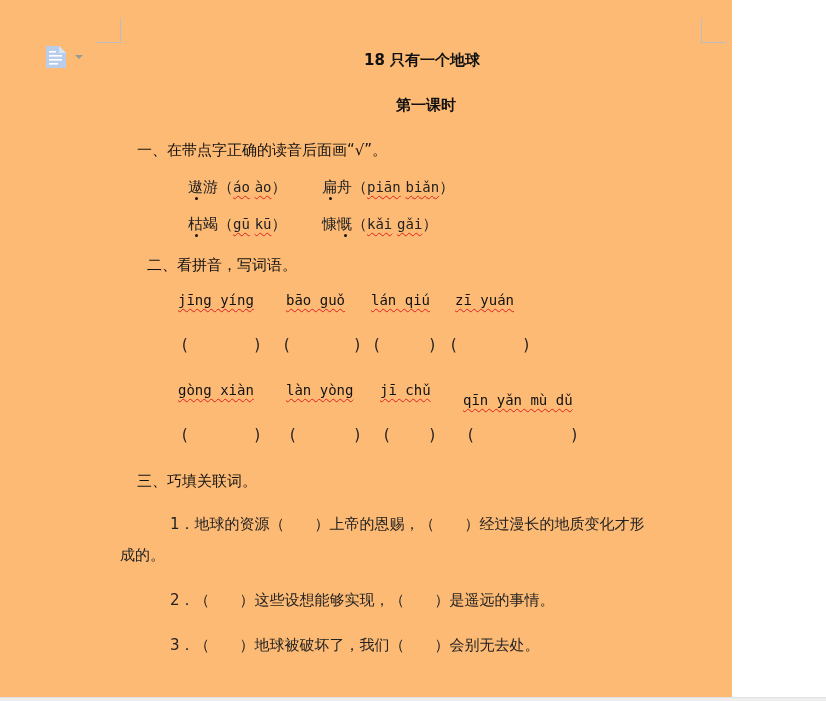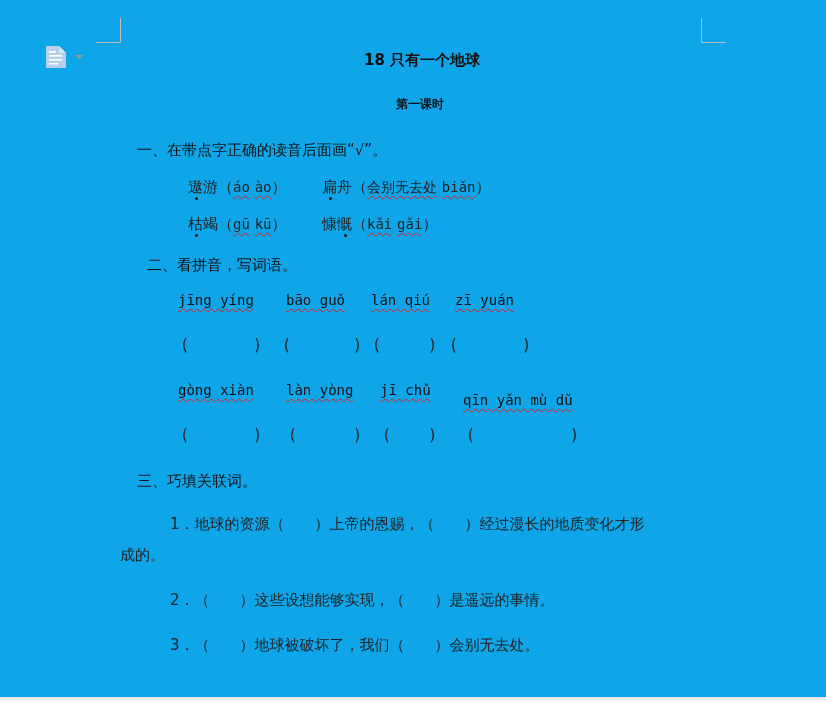--- a/index.html
+++ b/index.html
@@ -7,23 +7,23 @@
     padding: 0;
     background: #ffffff;
     width: 826px;
     height: 701px;
     overflow: hidden;
     font-family: "DejaVu Sans", "Liberation Sans", sans-serif;
     color: #111;
   }
   .page {
     position: relative;
-    width: 826px;
+    width: 732px;
     height: 701px;
-    background: #0ea5e9;
+    background: #fdba74;
   }
   .corner {
     position: absolute;
     width: 24px;
     height: 24px;
   }
   .corner.tl {
     left: 96px; top: 18px;
     border-right: 1px solid #bdbdbd;
     border-bottom: 1px solid #bdbdbd;
@@ -47,21 +47,21 @@
     border-top: 4px solid #9a9a9a;
   }
   .abs { position: absolute; white-space: nowrap; }
   .title {
     font-weight: bold;
     font-size: 15px;
     left: 364px; top: 51px;
   }
   .subtitle {
     font-weight: bold;
-    font-size: 12px;
+    font-size: 15px;
     left: 396px; top: 96px;
   }
   .heading {
     font-size: 15px;
     color: #111;
   }
   .line {
     font-size: 15px;
     color: #222;
   }
@@ -120,21 +120,21 @@
 
   <div class="abs title">18  只有一个地球</div>
   <div class="abs subtitle">第一课时</div>
 
   <div class="abs heading" style="left:137px; top:141px;">一、在带点字正确的读音后面画“√”。</div>
 
   <div class="abs line" style="left:188px; top:178px;">
     <span class="dotted">遨</span><span>游</span><span>（</span><span class="py">áo</span> <span class="py">ào</span><span>）</span>
   </div>
   <div class="abs line" style="left:322px; top:178px;">
-    <span class="dotted">扁</span><span>舟</span><span>（</span><span class="py">会别无去处</span> <span class="py">biǎn</span><span>）</span>
+    <span class="dotted">扁</span><span>舟</span><span>（</span><span class="py">piān</span> <span class="py">biǎn</span><span>）</span>
   </div>
   <div class="abs line" style="left:188px; top:215px;">
     <span class="dotted">枯</span><span>竭</span><span>（</span><span class="py">gū</span> <span class="py">kū</span><span>）</span>
   </div>
   <div class="abs line" style="left:322px; top:215px;">
     <span>慷</span><span class="dotted">慨</span><span>（</span><span class="py">kǎi</span> <span class="py">gǎi</span><span>）</span>
   </div>
 
   <div class="abs heading" style="left:147px; top:256px;">二、看拼音，写词语。</div>
 

